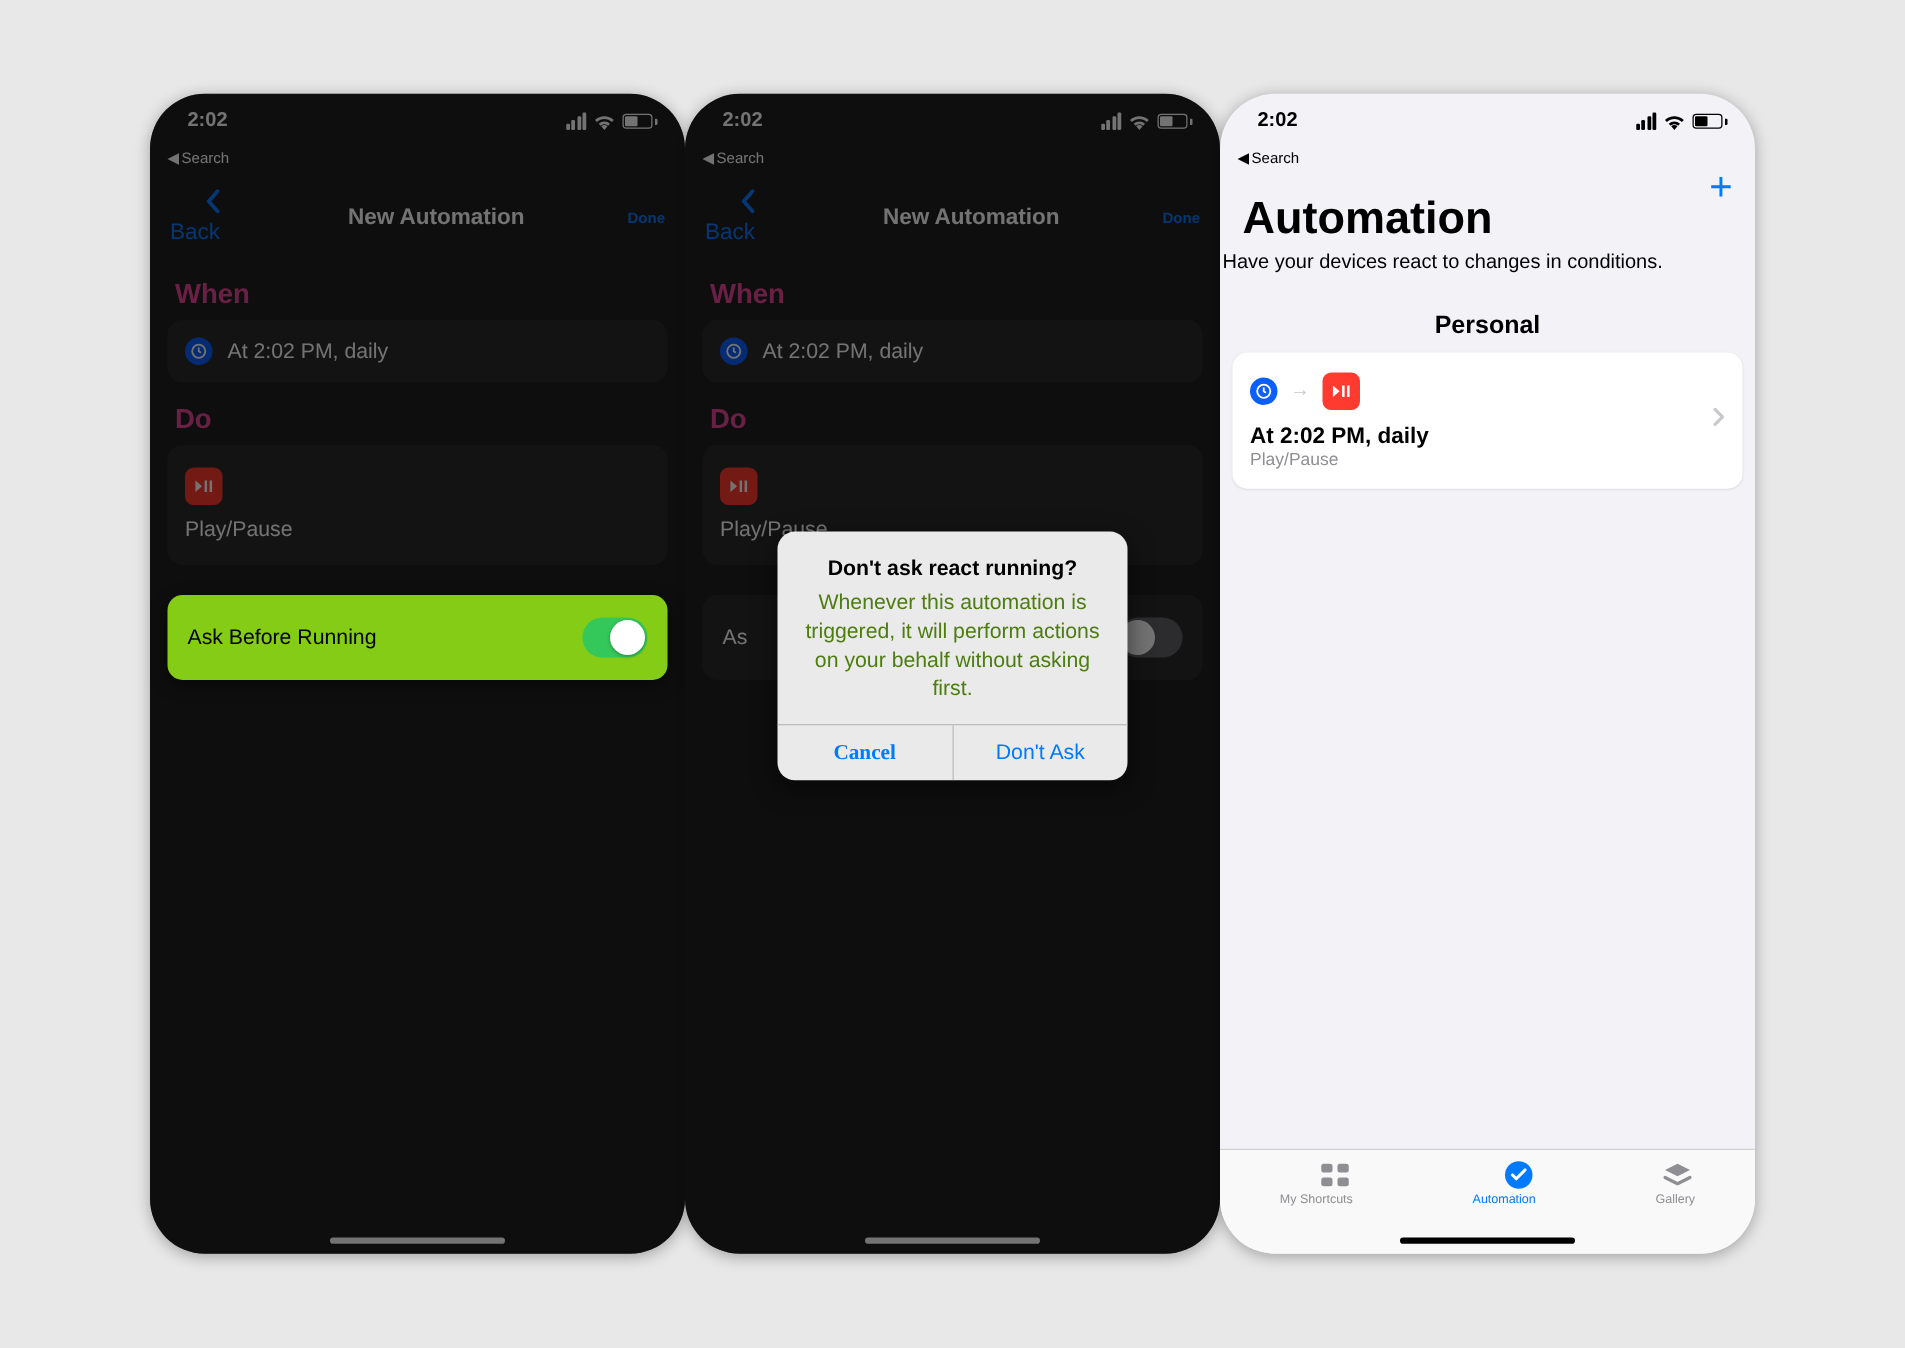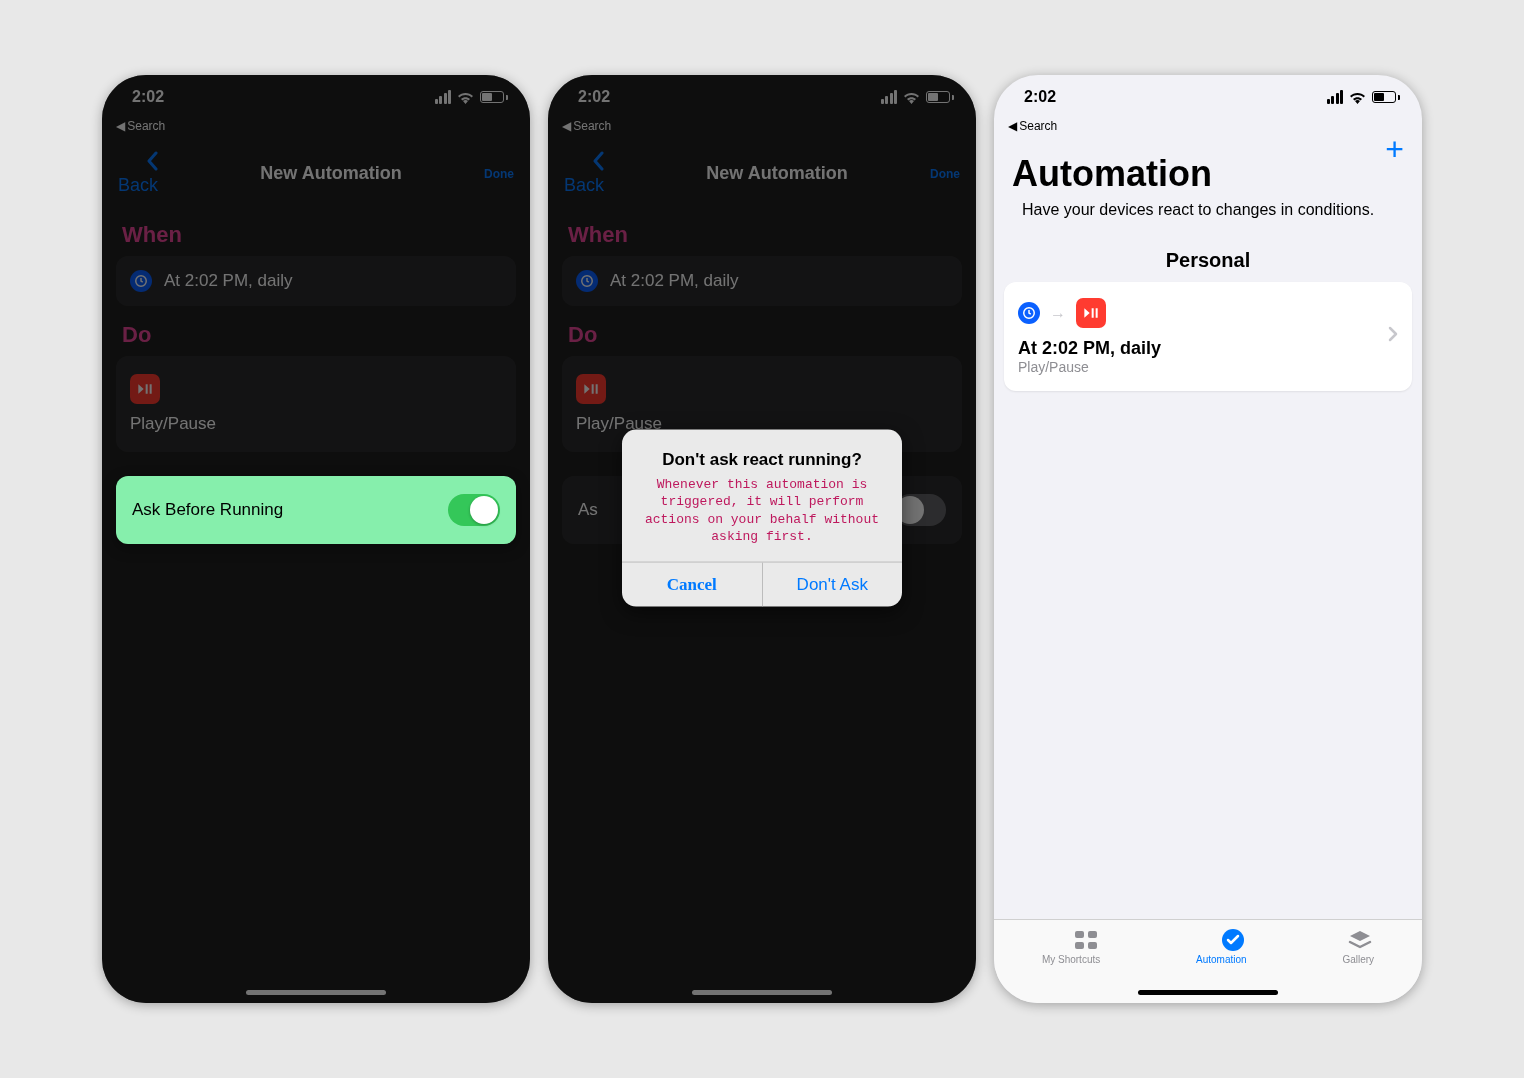--- a/index.html
+++ b/index.html
@@ -7,21 +7,20 @@
     font-family: -apple-system, BlinkMacSystemFont, "Segoe UI", Helvetica, Arial, sans-serif;
     background: #e8e8e8;
     display: flex;
     justify-content: center;
     align-items: center;
     width: 1524px;
     height: 1078px;
   }
   .container {
     display: flex;
-    gap: 18px;
   }
   .phone {
     width: 428px;
     height: 928px;
     background: #202020;
     border-radius: 44px;
     position: relative;
     overflow: hidden;
     box-shadow: 0 2px 12px rgba(0,0,0,0.3);
   }
@@ -78,21 +77,21 @@
     width:22px; height:22px; border-radius:50%; background:#0a60ff;
     display:flex; align-items:center; justify-content:center;
   }
   .clock-icon svg { width:14px; height:14px; }
   .playpause-icon {
     width:30px; height:30px; border-radius:7px; background:#ff3b30;
     display:flex; align-items:center; justify-content:center; color:#fff;
   }
   .playpause-icon svg { width:16px; height:14px; }
   .ask-row {
-    background:#86efac; color:#000; margin:24px 14px 0; border-radius:12px;
+    background:#84cc16; color:#000; margin:24px 14px 0; border-radius:12px;
     padding: 18px 16px; display:flex; justify-content:space-between; align-items:center;
     font-size:17px; position:relative; z-index:10;
     box-shadow: 0 4px 14px rgba(0,0,0,0.4);
   }
   .toggle {
     width:52px; height:32px; border-radius:16px; background:#34c759; position:relative;
   }
   .toggle::after {
     content:""; position:absolute; right:2px; top:2px; width:28px; height:28px;
     border-radius:50%; background:#fff; box-shadow:0 1px 3px rgba(0,0,0,0.3);
@@ -104,21 +103,21 @@
   .phone.light .home-indicator { background:#000; }
   
   .alert {
     position:absolute; left:50%; top:42%; transform:translate(-50%,-20%);
     width:280px; background:#eaeaea; border-radius:14px; z-index:20;
     overflow:hidden;
     box-shadow: 0 6px 20px rgba(0,0,0,0.5);
   }
   .alert-body { padding: 20px 16px 16px; text-align:center; color:#000; }
   .alert-title { font-size:17px; font-weight:600; margin-bottom:6px; }
-  .alert-msg { font-size:13px; color:#be185d; line-height:1.35;font-family:Liberation Mono, monospace; }
+  .alert-msg { font-size:17px; color:#4d7c0f; line-height:1.35; }
   .alert-buttons { display:flex; border-top:0.5px solid #bcbcbc; }
   .alert-btn {
     flex:1; padding:12px 0; text-align:center; font-size:17px; color:#007aff;
   }
   .alert-btn.bold { font-weight:600;font-family:Liberation Serif, serif; }
   .alert-btn + .alert-btn { border-left:0.5px solid #bcbcbc; }
   
   .ask-row-dim {
     background:#2c2c2e; color:#fff; margin:24px 14px 0; border-radius:12px;
     padding: 18px 16px; display:flex; justify-content:space-between; align-items:center;
@@ -127,21 +126,21 @@
   .toggle-off { width:52px; height:32px; border-radius:16px; background:#636366; position:relative; }
   .toggle-off::after {
     content:""; position:absolute; left:2px; top:2px; width:28px; height:28px;
     border-radius:50%; background:#fff;
   }
   
   .large-title {
     font-size:36px; font-weight:800; padding: 16px 18px 4px; color:#000;
   }
   .subtitle {
-    font-size:16px; color:#000; padding:0 28px 14px; line-height:1.35;
+    font-size:16px; color:#000; padding:0 2px 14px; line-height:1.35;
   }
   .list-section {
     background: transparent; margin: 0 10px;
   }
   .list-header {
     font-size:20px; font-weight:700; color:#000; padding: 14px 10px 10px; text-align: center;
   }
   .automation-card {
     background:#fff; border-radius:12px; padding:16px 14px;
     display:flex; flex-direction:column; gap:10px; position:relative;

